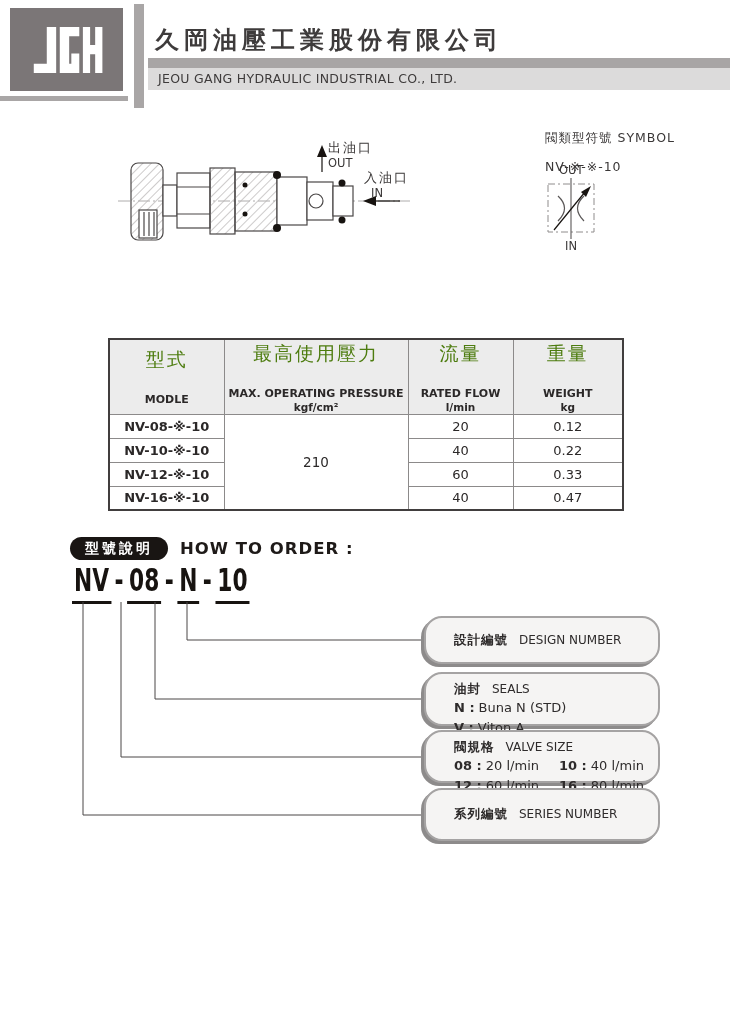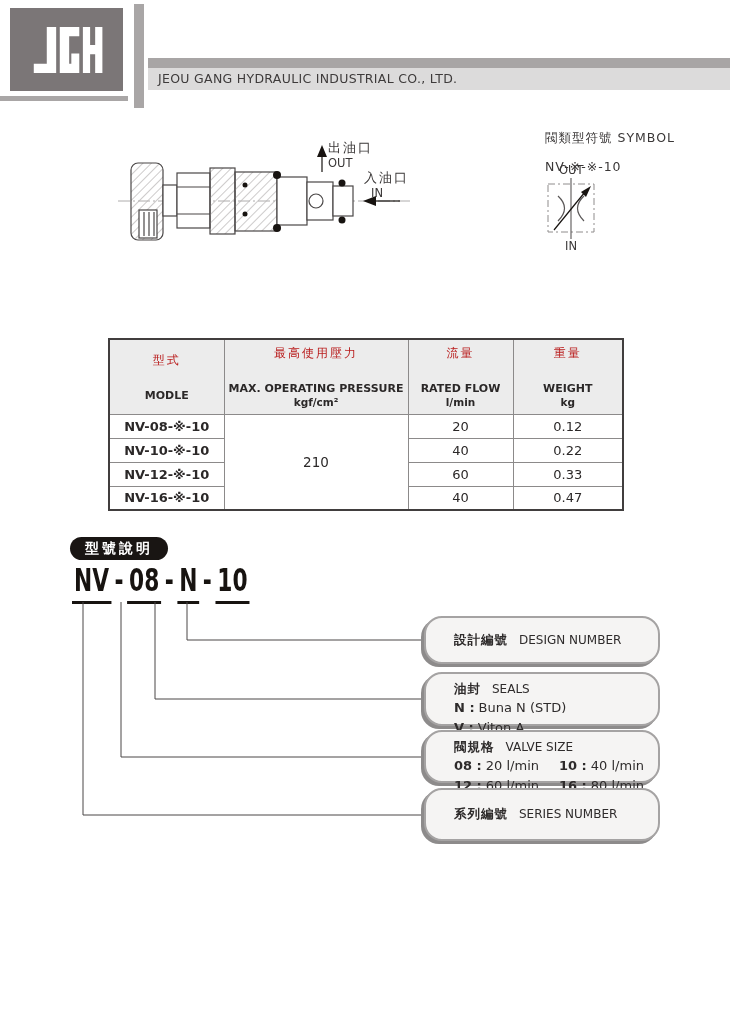--- a/index.html
+++ b/index.html
@@ -36,21 +36,21 @@
   .badge { background:#191513; color:#ffffff; font-weight:bold; font-size:14px;
     letter-spacing:3px; padding:4px 15px 5px 15px; border-radius:999px; line-height:1; }
   .section-title { font-size:16.5px; font-weight:bold; color:#1e1a18; letter-spacing:1px; }
   .spec-head { left:70px; top:288px; }
   .order-head { left:70px; top:537px; }
   
   .spec-table { position:absolute; left:108px; top:338px; border-collapse:collapse;
     border:2px solid #413e3e; table-layout:fixed; }
   .spec-table th, .spec-table td { border:1px solid #8c8a8a; text-align:center; vertical-align:middle; }
   .spec-table thead th { background:#ececec; height:75px; }
-  .hdr-zh { display:block; font-size:12px; font-weight:normal; color:#b91c1c; letter-spacing:2px; margin-bottom:20px; }
+  .hdr-zh { display:block; font-size:19px; font-weight:normal; color:#4d7c0f; letter-spacing:2px; margin-bottom:20px; }
   .hdr-en { display:block; font-size:11px; font-weight:bold; color:#2b2828; }
   .hdr-unit { display:block; font-size:10.5px; font-weight:bold; color:#2b2828; margin-top:1px; }
   .spec-table td { height:24px; font-size:13px; color:#2b2828; }
   td.model-cell { font-weight:bold; font-size:13px; }
   td.pressure-cell { font-size:13.5px; }
   .cw0 { width:115px; } .cw1 { width:184px; } .cw2 { width:105px; } .cw3 { width:110px; }
   
   .order-code { position:absolute; left:72px; top:564px; white-space:nowrap;
     transform:scaleX(0.68); transform-origin:left top;
     font-size:32px; font-weight:bold; color:#171310; line-height:1.05; }
@@ -81,20 +81,21 @@
     <svg width="80" height="52" viewBox="0 0 100 72">
       <g fill="#ffffff">
         <path d="M22,4 h13 v64 h-31 v-13 h18 z"></path>
         <path d="M40,4 h27 v13 h-14 v38 h3 v-14 h11 v27 h-27 z"></path>
         <path d="M72,4 h10 v25 h7 v-25 h10 v64 h-10 v-26 h-7 v26 h-10 z"></path>
       </g>
     </svg>
   </div>
   <div class="logo-underline"></div>
   <div class="header-vbar"></div>
+  <div class="company-zh">久岡油壓工業股份有限公司</div>
   <div class="band-dark"></div>
   <div class="band-light"></div>
   <div class="company-en">JEOU GANG HYDRAULIC INDUSTRIAL CO., LTD.</div>
 
   <svg class="valve-svg" width="315" height="130" viewBox="0 0 315 130">
     <defs>
       <pattern id="hatch" width="6" height="6" patternUnits="userSpaceOnUse" patternTransform="rotate(45)">
         <line x1="0" y1="0" x2="0" y2="6" stroke="#b7b4b4" stroke-width="1.4"></line>
       </pattern>
     </defs>
@@ -204,20 +205,21 @@
       <tr>
         <td class="model-cell">NV-16-※-10</td>
         <td>40</td>
         <td>0.47</td>
       </tr>
     </tbody>
   </table>
 
   <div class="section-head order-head">
     <span class="badge">型號說明</span>
+    <span class="section-title">HOW TO ORDER :</span>
   </div>
 
   <div class="order-code">
     <span class="code-seg">NV</span><span class="code-dash">-</span><span class="code-seg">08</span><span class="code-dash">-</span><span class="code-seg">N</span><span class="code-dash">-</span><span class="code-seg">10</span>
   </div>
 
   <svg class="connector-svg" width="370" height="240" viewBox="0 0 370 240">
     <g fill="none" stroke="#4a4747" stroke-width="1">
       <path d="M127,4 V42 H366"></path>
       <path d="M95,4 V101 H366"></path>

